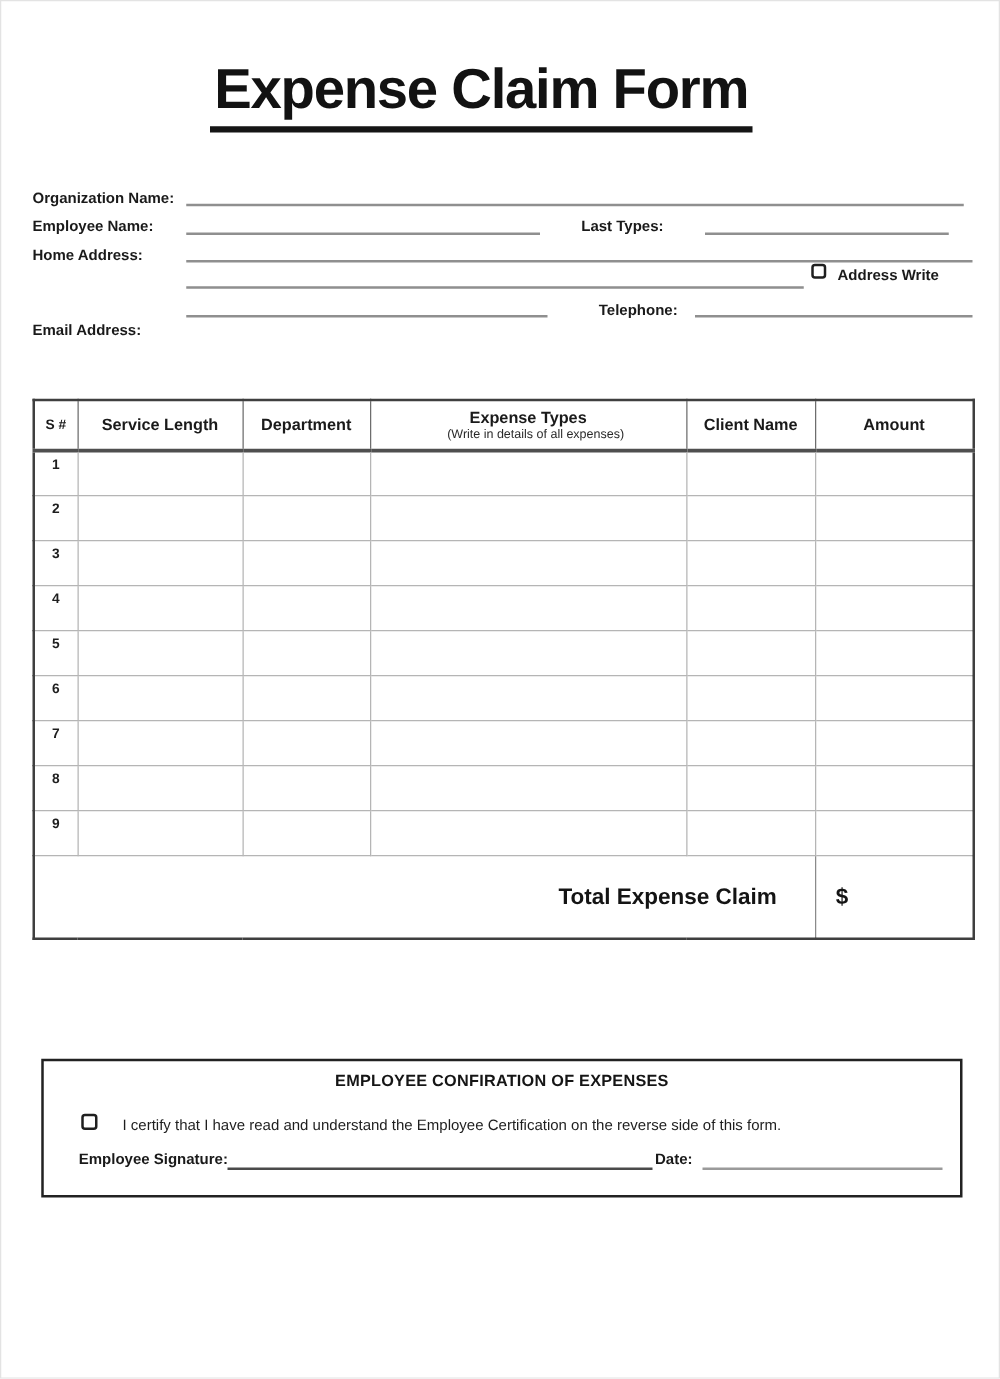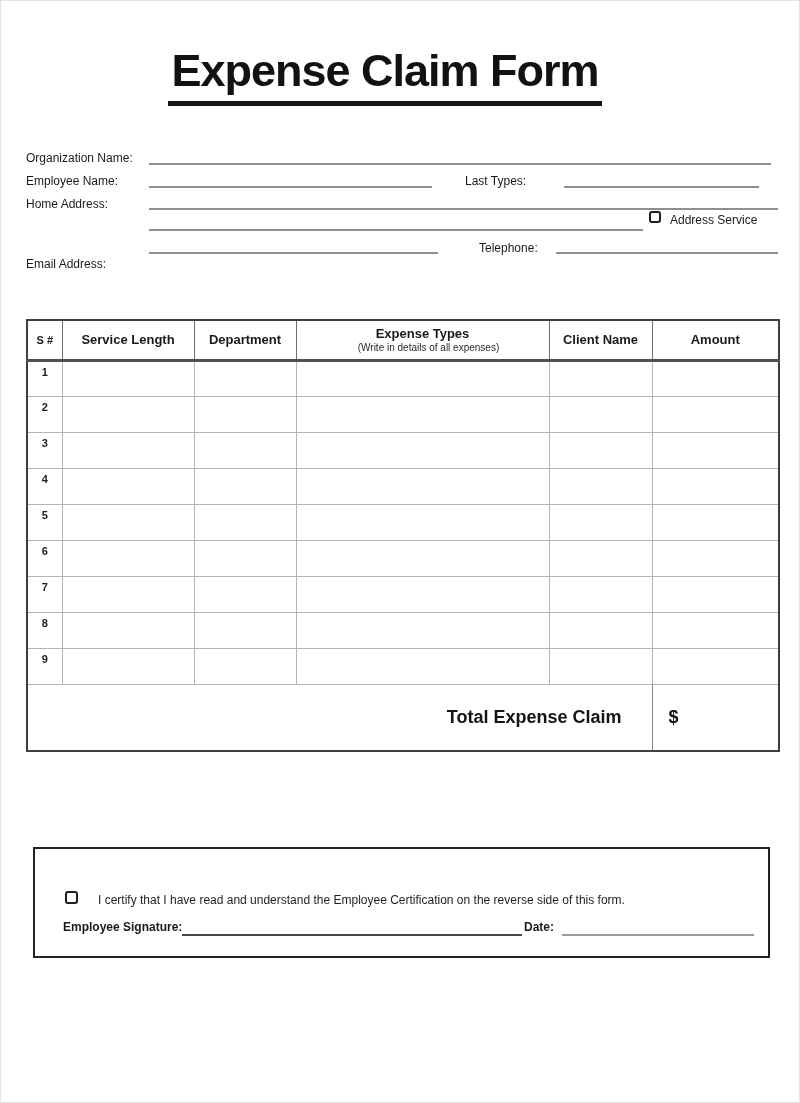--- a/index.html
+++ b/index.html
@@ -13,21 +13,21 @@
   .title {
     position:absolute; top:44px; left:0; width:768px;
     text-align:center; font-size:45px; font-weight:bold;
     letter-spacing:-1px; color:#121212;
   }
   .title-underline {
     position:absolute; top:100px; left:167px; width:434px; height:5px;
     background:#151515;
   }
   
-  .lbl { position:absolute; font-size:12px; font-weight:normal; white-space:nowrap; }
+  .lbl { position:absolute; font-size:12px; font-weight:bold; white-space:nowrap; }
   .fline { position:absolute; height:2px; background:#8f8f8f; }
   .cbox {
     position:absolute; width:12px; height:12px;
     border:2px solid #1f1f1f; border-radius:3px; background:#fff;
   }
   
   .claims-wrap { position:absolute; left:25px; top:318px; }
   table.claims { border-collapse:collapse; table-layout:fixed; width:752px; border:2px solid #3f3f3f; }
   table.claims col.c-sn  { width:35px; }
   table.claims col.c-sl  { width:132px; }
@@ -93,21 +93,21 @@
 
   <div class="lbl" style="left:25px; top:173px;">Employee Name:</div>
   <div class="fline" style="left:148px; top:185px; width:283px;"></div>
   <div class="lbl" style="left:464px; top:173px;">Last Types:</div>
   <div class="fline" style="left:563px; top:185px; width:195px;"></div>
 
   <div class="lbl" style="left:25px; top:196px;">Home Address:</div>
   <div class="fline" style="left:148px; top:207px; width:629px;"></div>
   <div class="fline" style="left:148px; top:228px; width:494px;"></div>
   <div class="cbox" style="left:648px; top:210px;"></div>
-  <div class="lbl" style="left:669px; top:212px;">Address Service</div>
+  <div class="lbl" style="left:669px; top:212px;">Address Write</div>
 
   <div class="lbl" style="left:25px; top:256px;">Email Address:</div>
   <div class="fline" style="left:148px; top:251px; width:289px;"></div>
   <div class="lbl" style="left:478px; top:240px;">Telephone:</div>
   <div class="fline" style="left:555px; top:251px; width:222px;"></div>
 
   <div class="claims-wrap">
     <table class="claims">
       <colgroup>
         <col class="c-sn">
@@ -207,20 +207,21 @@
       <tfoot>
         <tr>
           <td class="total-label" colspan="5">Total Expense Claim</td>
           <td class="total-amount"><span>$</span></td>
         </tr>
       </tfoot>
     </table>
   </div>
 
   <div class="confirm-box">
+    <div class="confirm-title">EMPLOYEE CONFIRATION OF EXPENSES</div>
     <div class="confirm-check"></div>
     <div class="confirm-text">I certify that I have read and understand the Employee Certification on the reverse side of this form.</div>
     <div class="sig-row">
       <span class="sig-label">Employee Signature:</span>
       <span class="sig-line"></span>
       <span class="date-label">Date:</span>
       <span class="date-line"></span>
     </div>
   </div>
 

